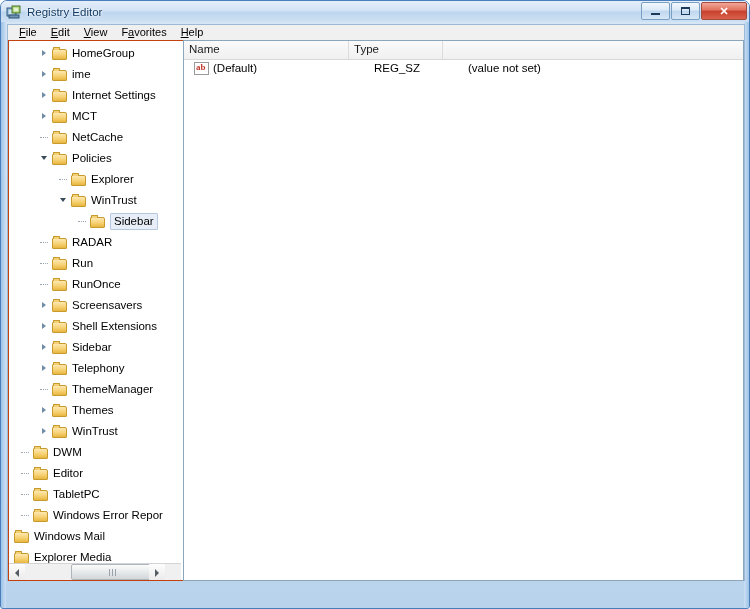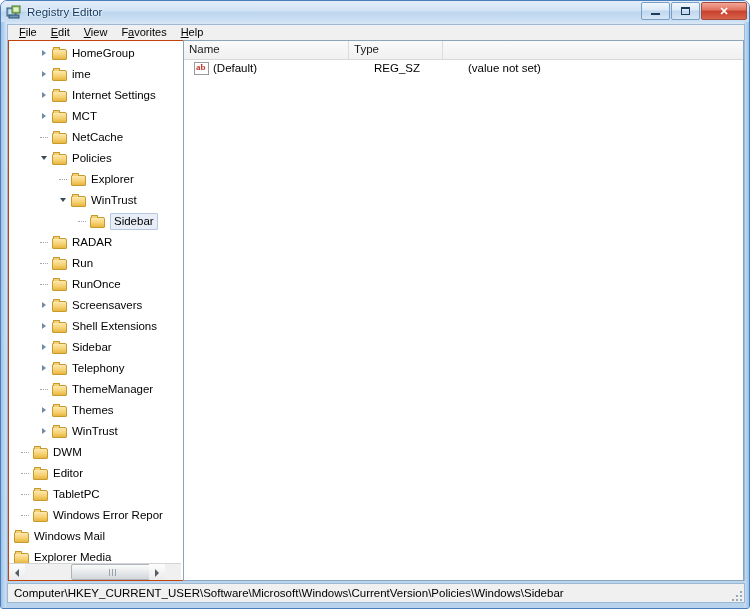--- a/index.html
+++ b/index.html
@@ -677,24 +677,13 @@
               <div class="vicon str"></div>
               <span class="name-text">(Default)</span>
             </div>
             <div class="lcell c-type">REG_SZ</div>
             <div class="lcell c-data">(value not set)</div>
           </div>
         </div>
     </div>
   </div>
 
-  <div class="statusbar">
-    <div class="status-text">Computer\HKEY_CURRENT_USER\Software\Microsoft\Windows\CurrentVersion\Policies\Windows\Sidebar</div>
-    <div class="resize-grip">
-      <i style="right:0;bottom:0;"></i>
-      <i style="right:4px;bottom:0;"></i>
-      <i style="right:8px;bottom:0;"></i>
-      <i style="right:0;bottom:4px;"></i>
-      <i style="right:4px;bottom:4px;"></i>
-      <i style="right:0;bottom:8px;"></i>
-    </div>
-  </div>
 </div>
 
 </body></html>

